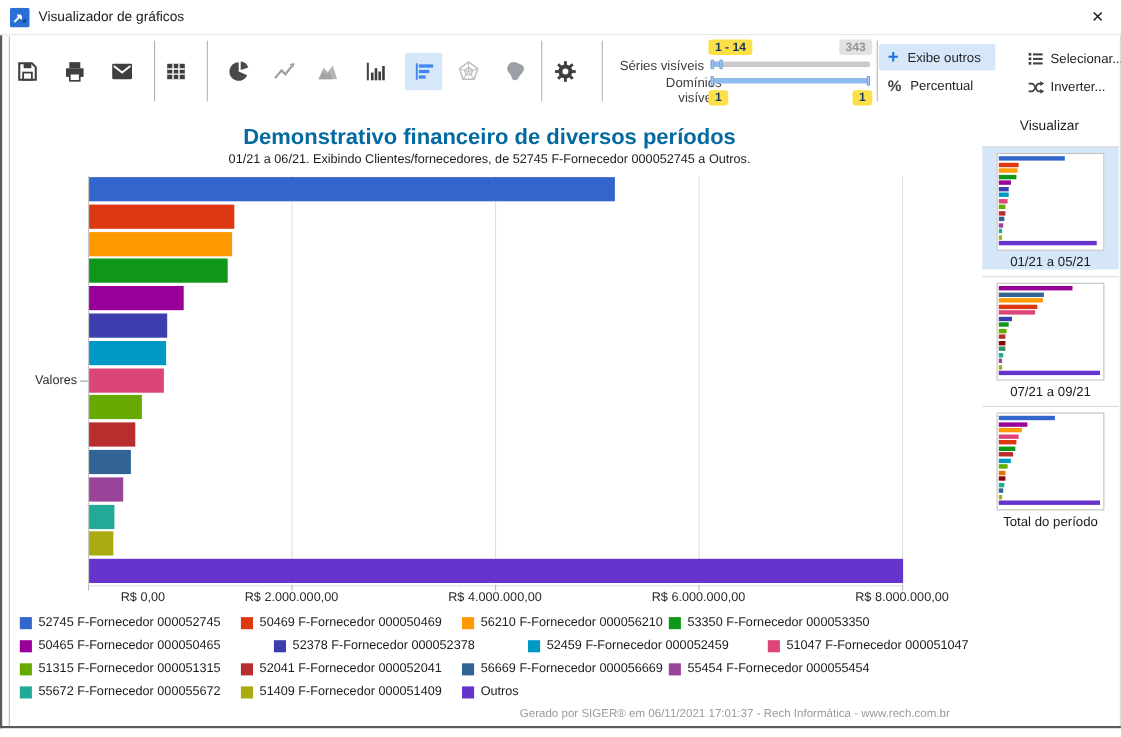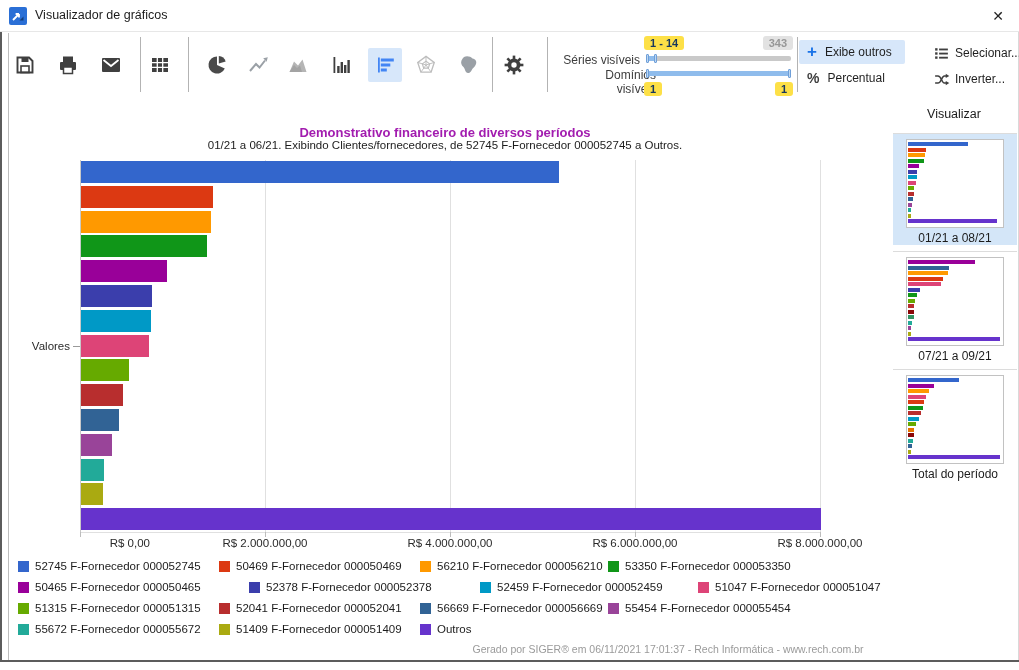--- a/index.html
+++ b/index.html
@@ -23,21 +23,21 @@
   .badge{position:absolute;font-size:11px;font-weight:bold;border-radius:3px;padding:1px 6px;line-height:12px;}
   .badge.blue{background:#fde047;color:#17375e;}
   .badge.gray{background:#e2e2e2;color:#979797;}
   .thumbtick{position:absolute;top:-2px;width:3px;height:9px;background:#bcd7f3;border:1px solid #6f9fd8;border-radius:1px;box-sizing:border-box;}
   
   .act-btn{position:absolute;display:flex;align-items:center;gap:8px;font-size:12px;color:#1f1f1f;}
   .hl{background:#d7e7fa;border-radius:2px;}
   .plus-glyph{color:#1a73e8;font-weight:bold;font-size:17px;line-height:14px;}
   .pct-glyph{color:#3f3f3f;font-weight:bold;font-size:14px;}
   
-  .chart-title{position:absolute;left:0;top:125px;width:890px;text-align:center;font-size:13px;font-weight:bold;color:#a21caf;}
+  .chart-title{position:absolute;left:0;top:114px;width:890px;text-align:center;font-size:20px;font-weight:bold;color:#0369a1;}
   .chart-subtitle{position:absolute;left:0;top:139px;width:890px;text-align:center;font-size:11.5px;color:#1c1c1c;}
   .axis-line{position:absolute;background:#c9c9c9;}
   .gridline{position:absolute;width:1px;background:#e0e0e0;}
   .bar{position:absolute;height:22px;}
   .ylab{position:absolute;font-size:11.5px;color:#2a2a2a;}
   .xtick{position:absolute;top:537px;font-size:11.5px;color:#2a2a2a;white-space:nowrap;}
   .tickmark{position:absolute;top:532px;width:1px;height:5px;background:#bdbdbd;}
   
   .lrow{position:absolute;left:18px;display:flex;font-size:11.5px;color:#1c1c1c;}
   .litem{width:201px;display:flex;align-items:center;gap:6px;white-space:nowrap;}
@@ -345,21 +345,21 @@
           <div class="mb" style="top: 35px; width: 9.2px; background: rgb(0, 153, 198);"></div>
           <div class="mb" style="top: 40.5px; width: 8.28px; background: rgb(221, 68, 119);"></div>
           <div class="mb" style="top: 46px; width: 6.44px; background: rgb(102, 170, 0);"></div>
           <div class="mb" style="top: 51.5px; width: 5.52px; background: rgb(184, 46, 46);"></div>
           <div class="mb" style="top: 57px; width: 4.6px; background: rgb(49, 99, 149);"></div>
           <div class="mb" style="top: 62.5px; width: 3.68px; background: rgb(153, 68, 153);"></div>
           <div class="mb" style="top: 68px; width: 2.76px; background: rgb(34, 170, 153);"></div>
           <div class="mb" style="top: 73.5px; width: 2.76px; background: rgb(170, 170, 17);"></div>
           <div class="mb" style="top: 79px; width: 89.24px; background: rgb(102, 51, 204);"></div>
         </div>
-        <div class="clab">01/21 a 08/21</div>
+        <div class="clab">01/21 a 05/21</div>
       </div>
       <div class="cell">
         <div class="mini">
           <div class="mb" style="top: 2px; width: 67.16px; background: rgb(153, 0, 153);"></div>
           <div class="mb" style="top: 7.5px; width: 41.4px; background: rgb(49, 99, 149);"></div>
           <div class="mb" style="top: 13px; width: 39.56px; background: rgb(255, 153, 0);"></div>
           <div class="mb" style="top: 18.5px; width: 34.96px; background: rgb(220, 57, 18);"></div>
           <div class="mb" style="top: 24px; width: 33.12px; background: rgb(221, 68, 119);"></div>
           <div class="mb" style="top: 29.5px; width: 11.96px; background: rgb(59, 62, 172);"></div>
           <div class="mb" style="top: 35px; width: 9.2px; background: rgb(16, 150, 24);"></div>

